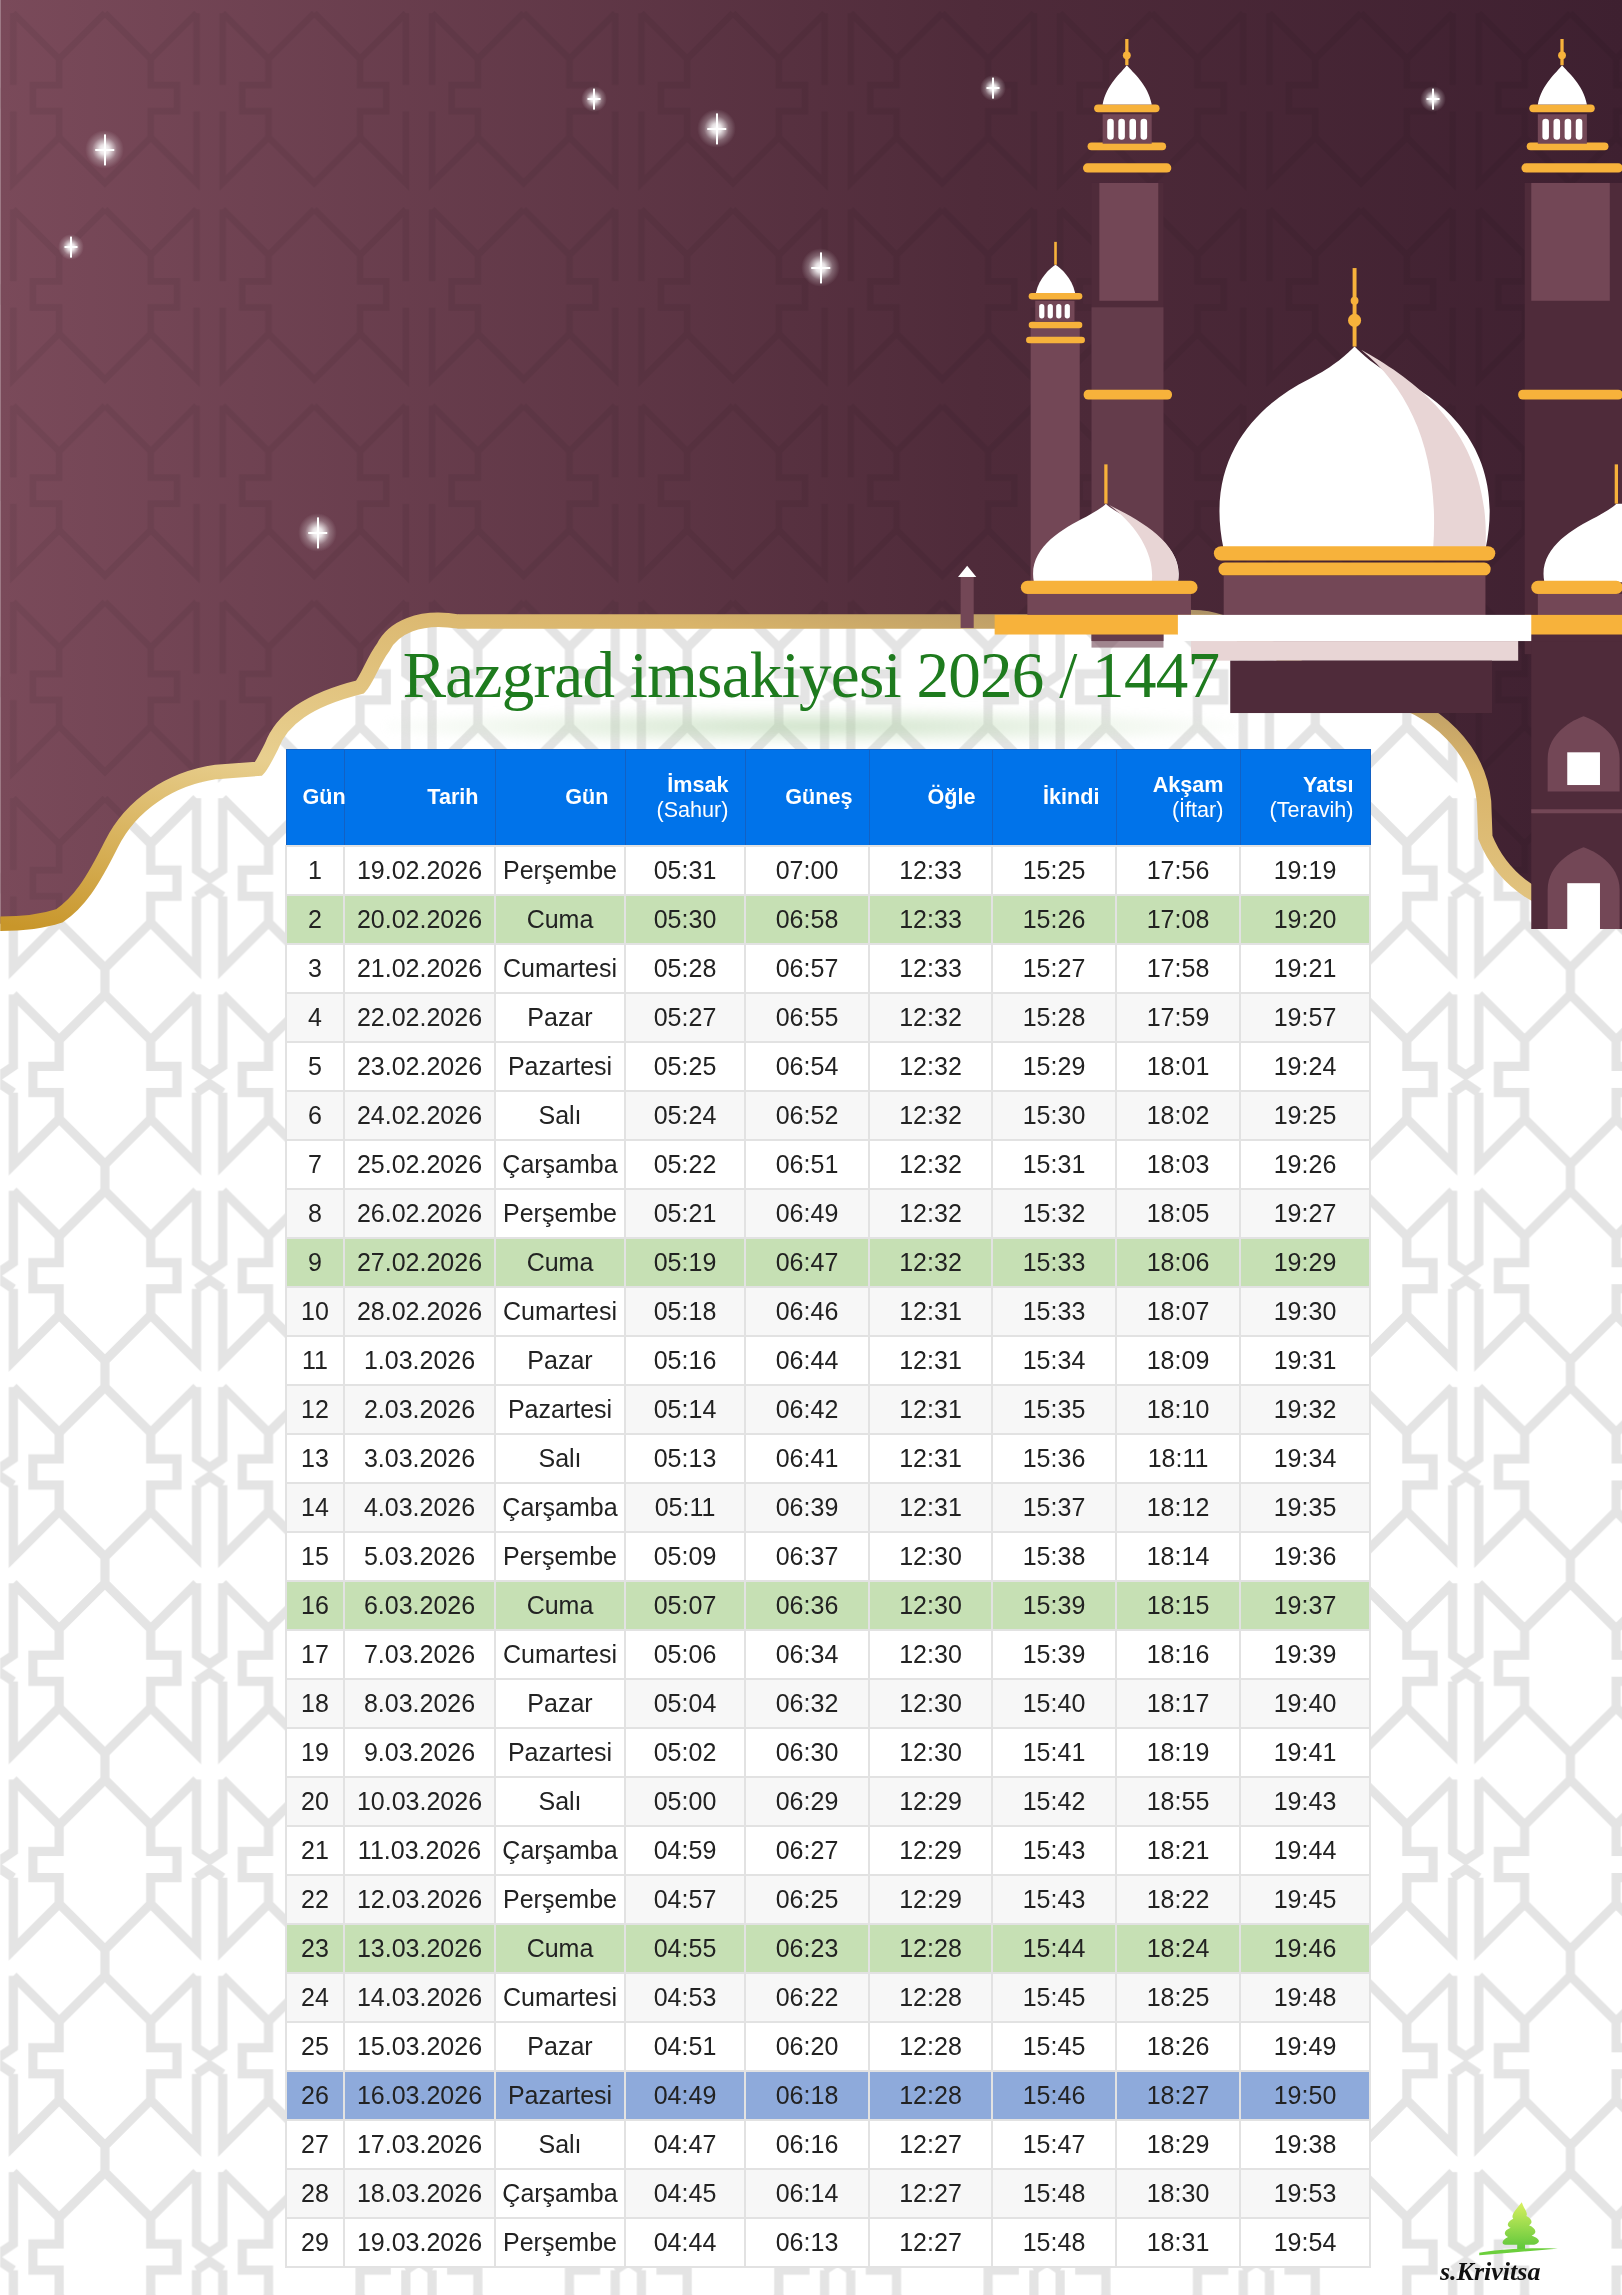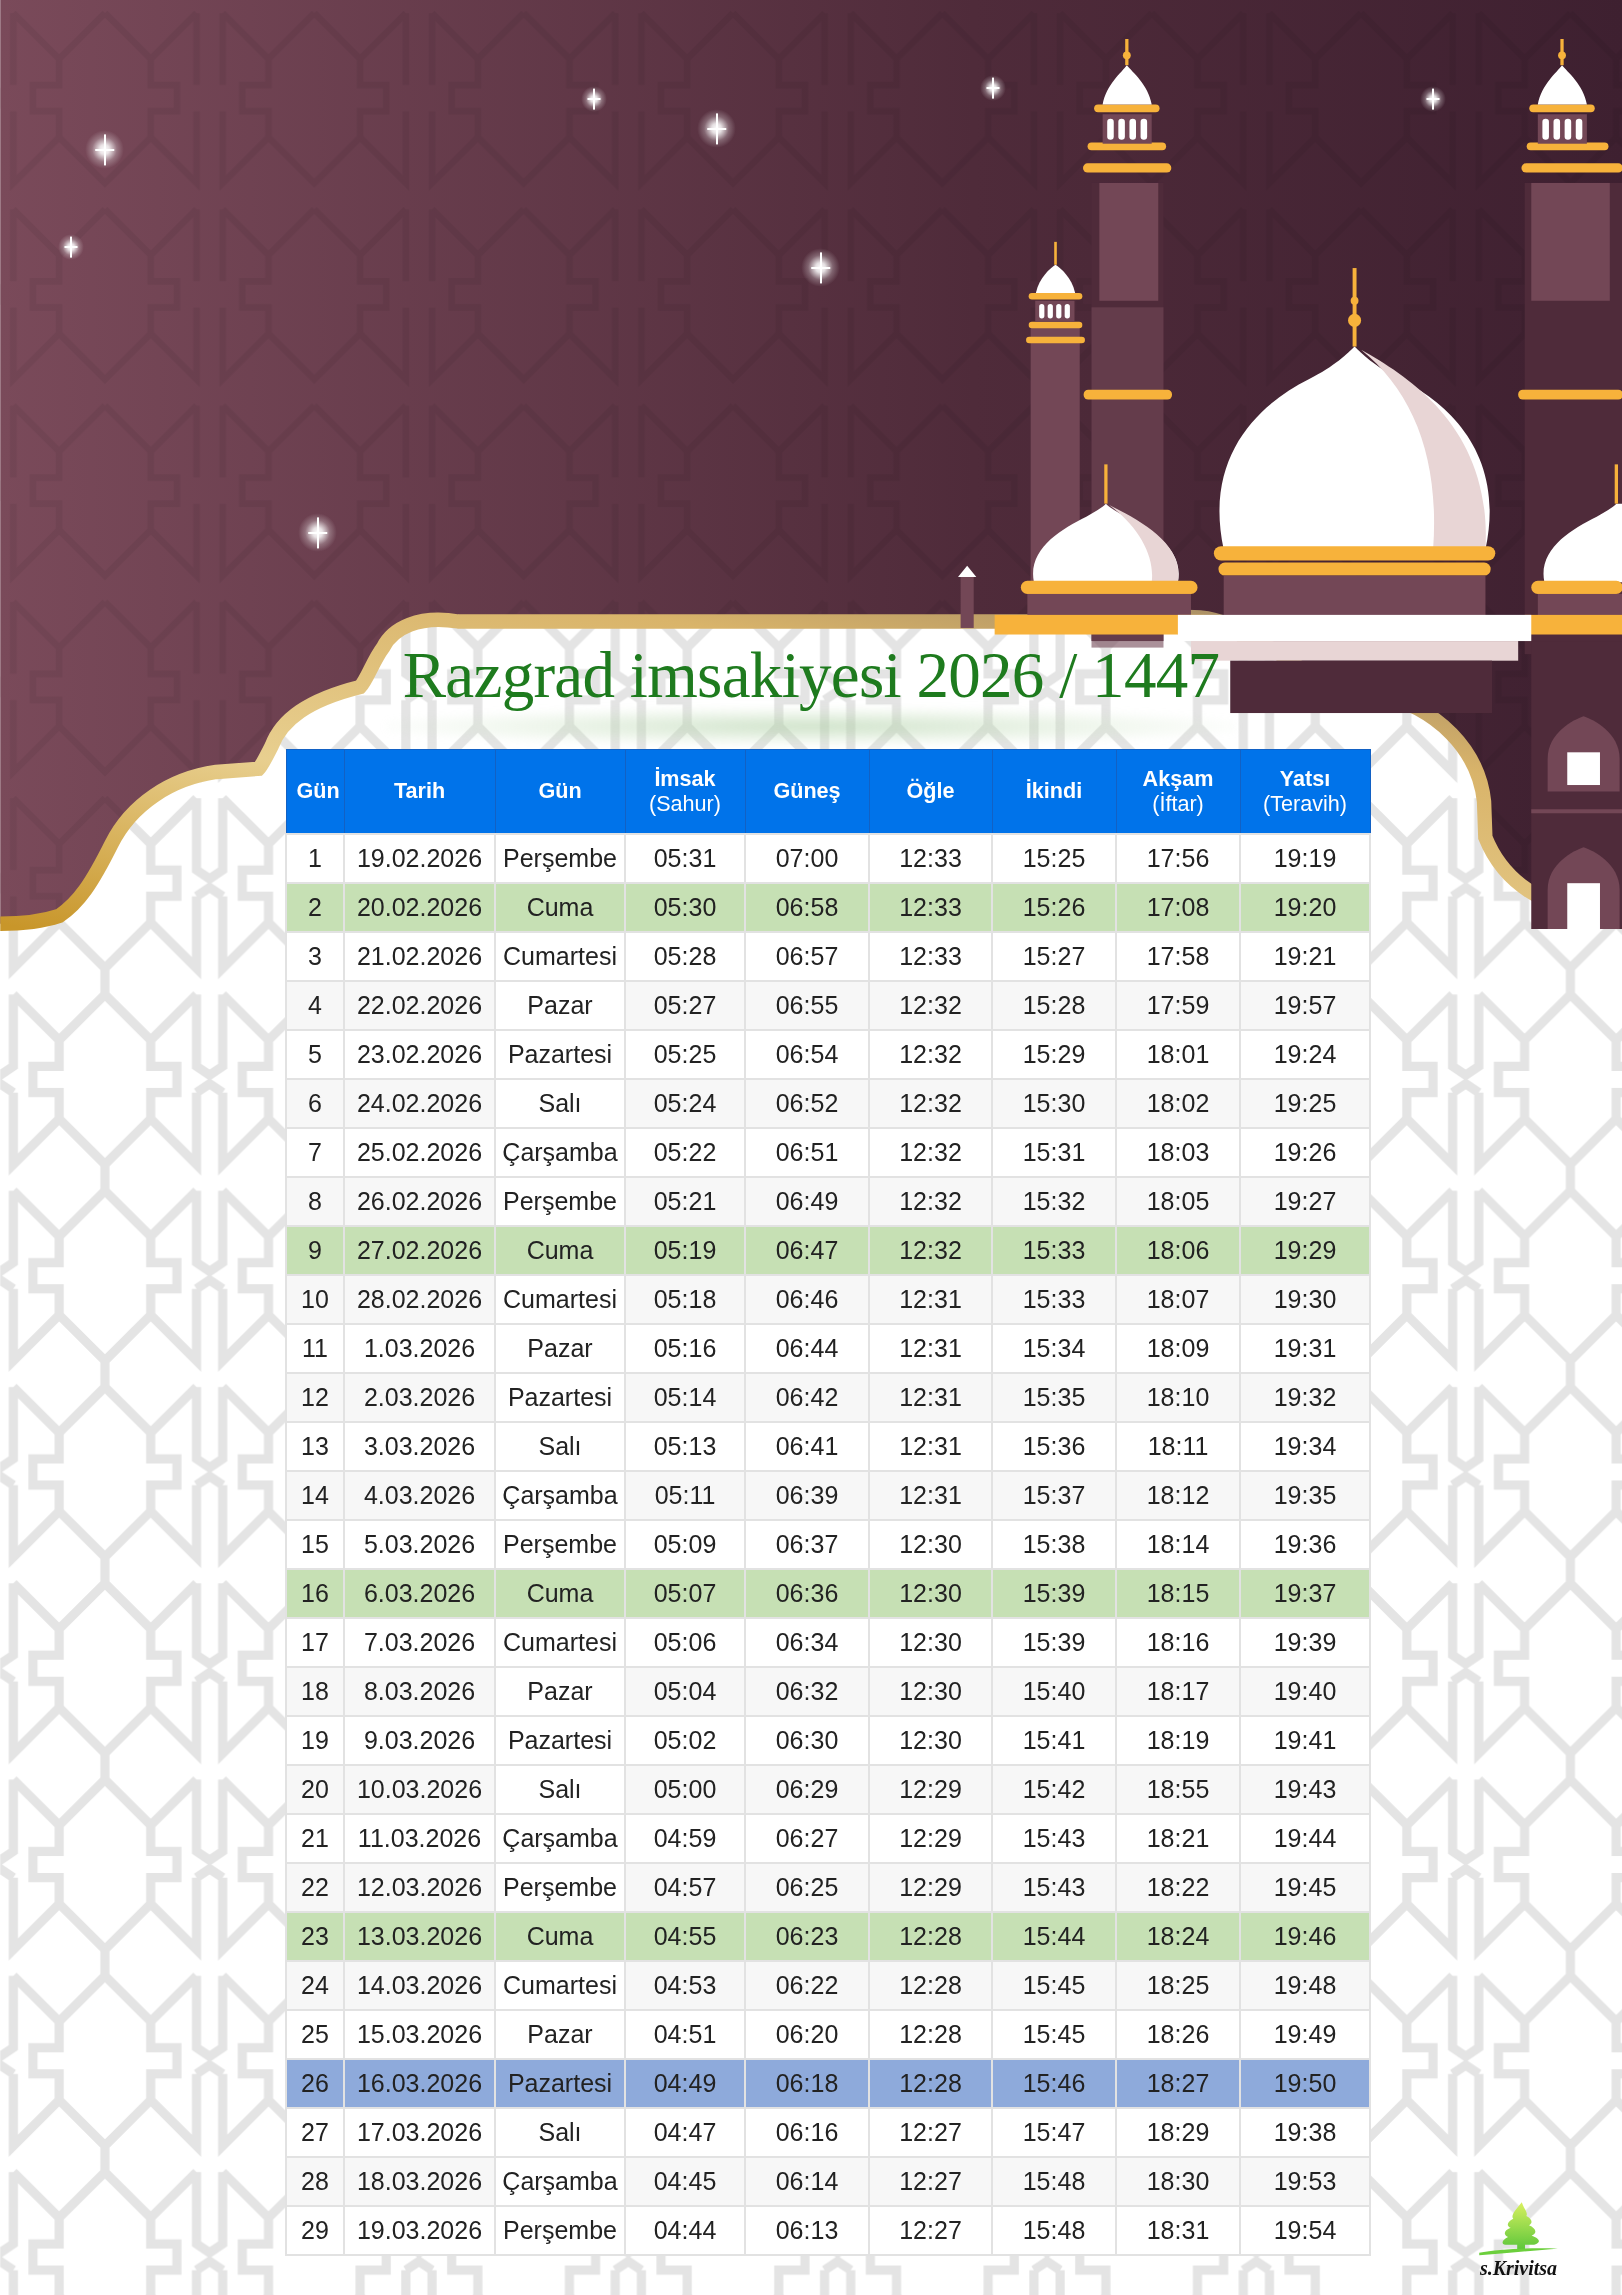--- a/index.html
+++ b/index.html
@@ -37,38 +37,38 @@
     background:radial-gradient(ellipse at center, rgba(170,205,160,0.55) 0%, rgba(200,225,190,0.25) 50%, rgba(255,255,255,0) 75%);
     filter:blur(3.9px);
   }
 
   table.times {
     position:absolute; left:285px; top:749px; width:1084px;
     border-collapse:collapse; table-layout:fixed;
   }
   table.times th {
     background:#0073ea; color:#fff; font-weight:bold; font-size:21.6px;
-    height:63px; padding:10px; text-align:center; line-height:1.15;
+    height:63px; padding:16px; text-align:right; line-height:1.15;
     border:1.3px solid #1261c4;
   }
   table.times th .sub { display:block; font-weight:normal; font-size:21.6px; }
   table.times td {
     height:47px; padding:0; text-align:center; font-size:25px; color:#222;
     border:2px solid #e2e2e2; background:#fff;
   }
   table.times tr.alt td { background:#f7f7f7; }
   table.times tr.alt td.weekday { background:#fff; }
   table.times tr.friday td { background:#c6e0b4 !important; }
   table.times tr.highlight td { background:#8eaadb !important; }
 
   .logo { position:absolute; left:1440px; top:2199px; width:157px; height:92px; }
   .logo-text {
-    position:absolute; left:0; top:58px; width:157px; text-align:center;
+    position:absolute; left:0; top:58px; width:157px; text-align:left;
     font-family:"Liberation Serif", serif; font-style:italic; font-weight:bold;
-    font-size:20px; color:#111;
+    font-size:26px; color:#111;
   }
 </style>
 </head>
 <body>
 
 <svg class="bg-pattern" width="1623" height="2295" viewBox="0 0 2480 3508">
   <defs>
     <pattern id="geo" x="0" y="0" width="320" height="300" patternUnits="userSpaceOnUse">
       <path d="M160 20 L230 90 L300 20 M160 20 L90 90 L20 20 M160 20 L160 -10 M90 90 L90 130 L50 130 L50 170 L90 170 L90 210 L160 280 L230 210 L230 170 L270 170 L270 130 L230 130 L230 90 M160 280 L160 310 M20 20 L20 130 L-10 150 M300 20 L300 130 L330 150 M20 170 L-10 150 M300 170 L330 150 M20 170 L20 280 L90 210 M300 170 L300 280 L230 210" fill="none" stroke="#e4e4e4" stroke-width="14"></path>
     </pattern>

